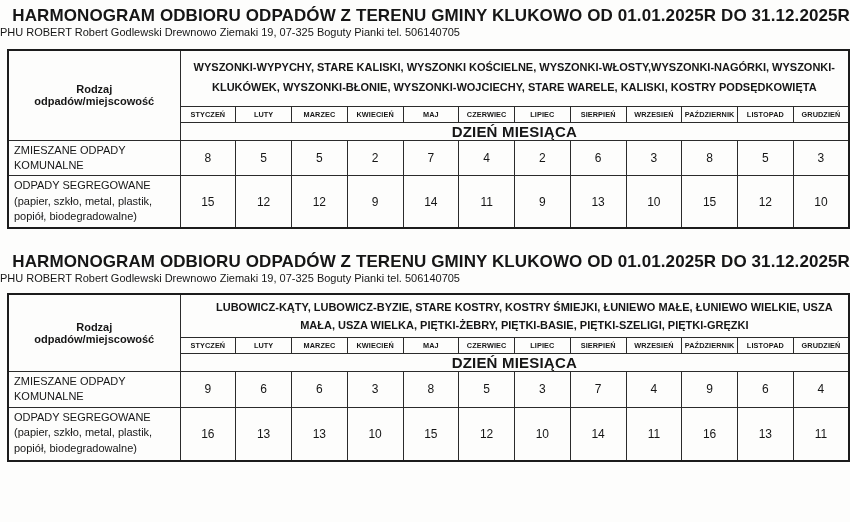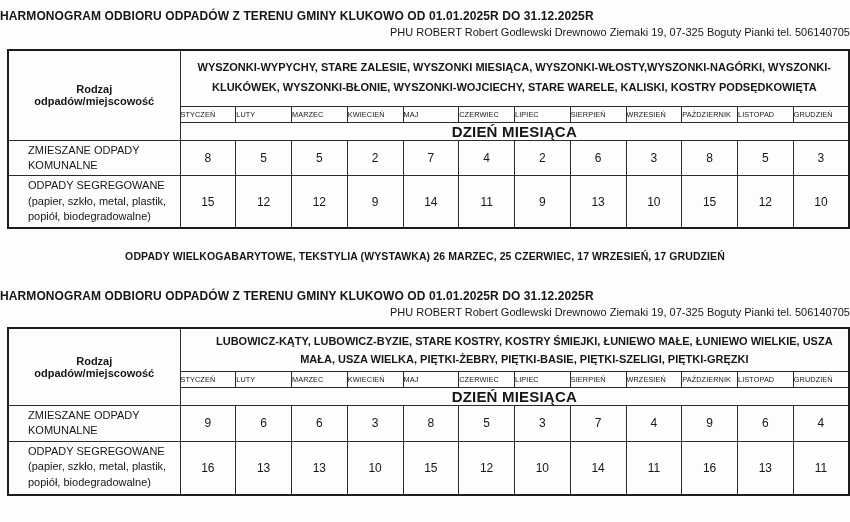--- a/index.html
+++ b/index.html
@@ -6,56 +6,56 @@
   html, body {
     width: 850px; height: 522px;
     background: #fdfdfc;
     font-family: "Liberation Sans", sans-serif;
     color: #161616;
     overflow: hidden;
   }
   .sheet { width: 850px; height: 522px; padding-top: 8px; position: relative; }
 
   .doc-title {
-    text-align: left; font-weight: bold;
-    font-size: 12px; line-height: 16px;
+    text-align: right; font-weight: bold;
+    font-size: 17px; line-height: 16px;
     letter-spacing: 0.1px;
   }
   .doc-subtitle {
-    text-align: right; font-weight: normal;
-    font-size: 11px; line-height: 17px; margin-left: 40px;
+    text-align: left; font-weight: normal;
+    font-size: 11px; line-height: 17px;
   }
 
   table.schedule {
     border-collapse: collapse; table-layout: fixed;
     width: 841px; margin-left: 7px;
     border: 2px solid #1c1c1c;
   }
   table.schedule td {
     border: 1px solid #2b2b2b;
     overflow: hidden;
   }
   td.corner {
     font-weight: bold; font-size: 11px; text-align: center;
     padding: 2px 10px;
   }
   td.villages {
     font-weight: bold; font-size: 11px; text-align: center;
     line-height: 1.8; padding: 3px 12px;
   }
   td.month {
-    font-weight: normal; font-size: 7.3px; 
+    font-weight: bold; font-size: 7.3px; text-align: center;
     padding: 2px 0; height: 16px; letter-spacing: 0.1px;
   }
   td.dayhdr {
     font-weight: bold; font-size: 15px; text-align: center;
     height: 15px; letter-spacing: 0.2px;
   }
   td.rowlabel {
-    font-size: 11px; line-height: 1.4; padding: 2px 4px 2px 19px;
+    font-size: 11px; line-height: 1.4; padding: 2px 4px 2px 5px;
     vertical-align: top;
   }
   td.val { text-align: center; font-size: 12px; }
 
   .t1 .r-villages td.villages { height: 56px; }
   .t1 .r-mixed td { height: 33px; }
   .t1 .r-seg td { height: 52px; }
   .t2 .r-villages td.villages { height: 40px; line-height: 1.65; padding-left: 32px; }
   .t2 .r-mixed td { height: 30px; }
   .t2 .r-seg td { height: 54px; }
@@ -91,21 +91,21 @@
         <col style="width:55.75px">
         <col style="width:55.75px">
       <col style="width:55.75px">
         <col style="width:55.75px">
         <col style="width:55.75px">
         <col style="width:55.75px">
     </colgroup>
     <tbody>
         <tr class="r-villages">
       <td class="corner" rowspan="3">Rodzaj odpadów/miejscowość</td>
-      <td class="villages" colspan="12">WYSZONKI-WYPYCHY, STARE ZALESIE, WYSZONKI MIESIĄCA, WYSZONKI-WŁOSTY,WYSZONKI-NAGÓRKI, WYSZONKI-KLUKÓWEK, WYSZONKI-BŁONIE, WYSZONKI-WOJCIECHY, STARE WARELE, KALISKI, KOSTRY PODSĘDKOWIĘTA</td>
+      <td class="villages" colspan="12">WYSZONKI-WYPYCHY, STARE KALISKI, WYSZONKI KOŚCIELNE, WYSZONKI-WŁOSTY,WYSZONKI-NAGÓRKI, WYSZONKI-KLUKÓWEK, WYSZONKI-BŁONIE, WYSZONKI-WOJCIECHY, STARE WARELE, KALISKI, KOSTRY PODSĘDKOWIĘTA</td>
     </tr>
     <tr class="r-months">
       <td class="month">STYCZEŃ</td>
       <td class="month">LUTY</td>
       <td class="month">MARZEC</td>
       <td class="month">KWIECIEŃ</td>
       <td class="month">MAJ</td>
       <td class="month">CZERWIEC</td>
       <td class="month">LIPIEC</td>
       <td class="month">SIERPIEŃ</td>
@@ -143,21 +143,20 @@
       <td class="val">9</td>
       <td class="val">13</td>
       <td class="val">10</td>
       <td class="val">15</td>
       <td class="val">12</td>
       <td class="val">10</td>
     </tr>
   </tbody>
     </table>
 
-  <div class="footnote mt-foot1">ODPADY WIELKOGABARYTOWE, TEKSTYLIA (WYSTAWKA) 26 MARZEC, 25 CZERWIEC, 17 WRZESIEŃ, 17 GRUDZIEŃ</div>
 
   <div class="doc-title mt-title2">HARMONOGRAM ODBIORU ODPADÓW Z TERENU GMINY KLUKOWO OD 01.01.2025R DO 31.12.2025R</div>
   <div class="doc-subtitle">PHU ROBERT Robert Godlewski Drewnowo Ziemaki 19, 07-325 Boguty Pianki tel. 506140705</div>
 
   <table class="schedule t2 mt-table2">
     <colgroup>
       <col style="width:172px">
       <col style="width:55.75px">
         <col style="width:55.75px">
         <col style="width:55.75px">

